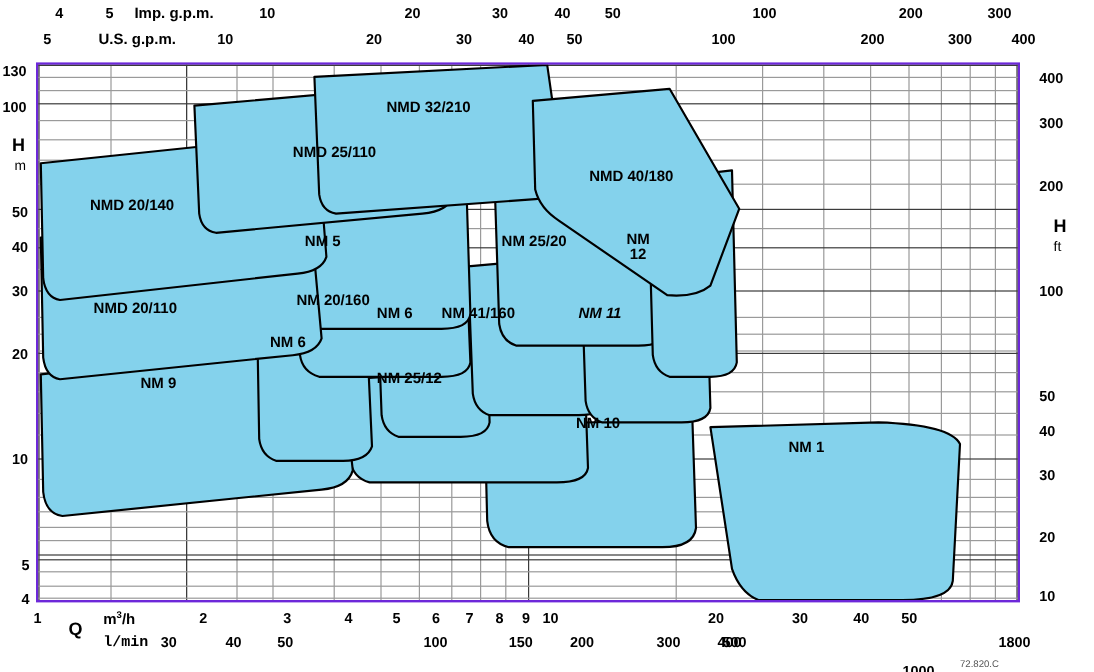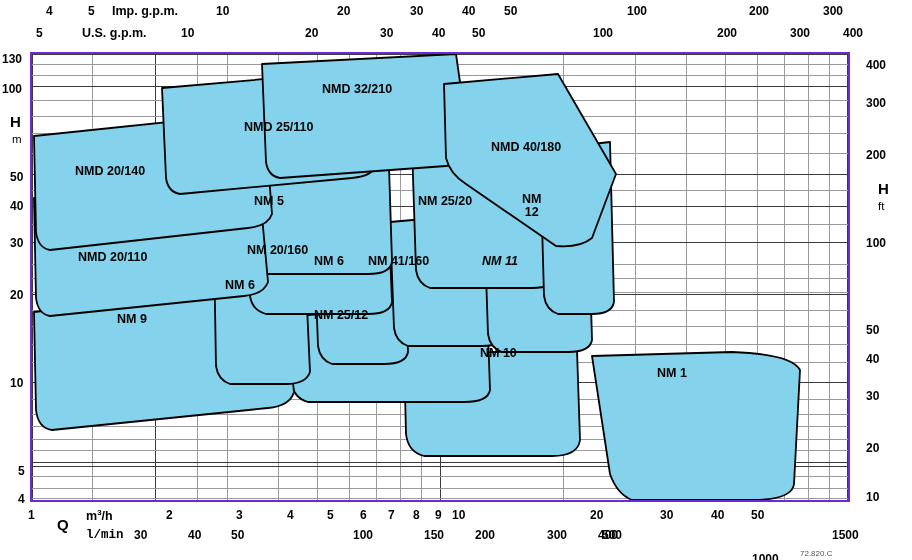--- a/index.html
+++ b/index.html
@@ -102,21 +102,21 @@
   <div class="tick-lbl" style="left:134px;top:528px;">30</div>
   <div class="tick-lbl" style="left:188px;top:528px;">40</div>
   <div class="tick-lbl" style="left:231px;top:528px;">50</div>
   <div class="tick-lbl" style="left:353px;top:528px;">100</div>
   <div class="tick-lbl" style="left:424px;top:528px;">150</div>
   <div class="tick-lbl" style="left:475px;top:528px;">200</div>
   <div class="tick-lbl" style="left:547px;top:528px;">300</div>
   <div class="tick-lbl" style="left:598px;top:528px;">400</div>
   <div class="tick-lbl" style="left:602px;top:528px;">500</div>
   <div class="tick-lbl" style="left:752px;top:516px;margin-top:36px;">1000</div>
-  <div class="tick-lbl" style="left:832px;top:528px;">1500</div>
+  <div class="tick-lbl" style="left:832px;top:528px;">1800</div>
 
   <div class="code" style="left:800px;top:549px;">72.820.C</div>
 
   <div id="plot">
 
     <div id="gridlayer">
 
       <div class="gl-v major" style="left:0px;"></div>
       <div class="gl-v" style="left:123px;"></div>
       <div class="gl-v major" style="left:123px;"></div>

